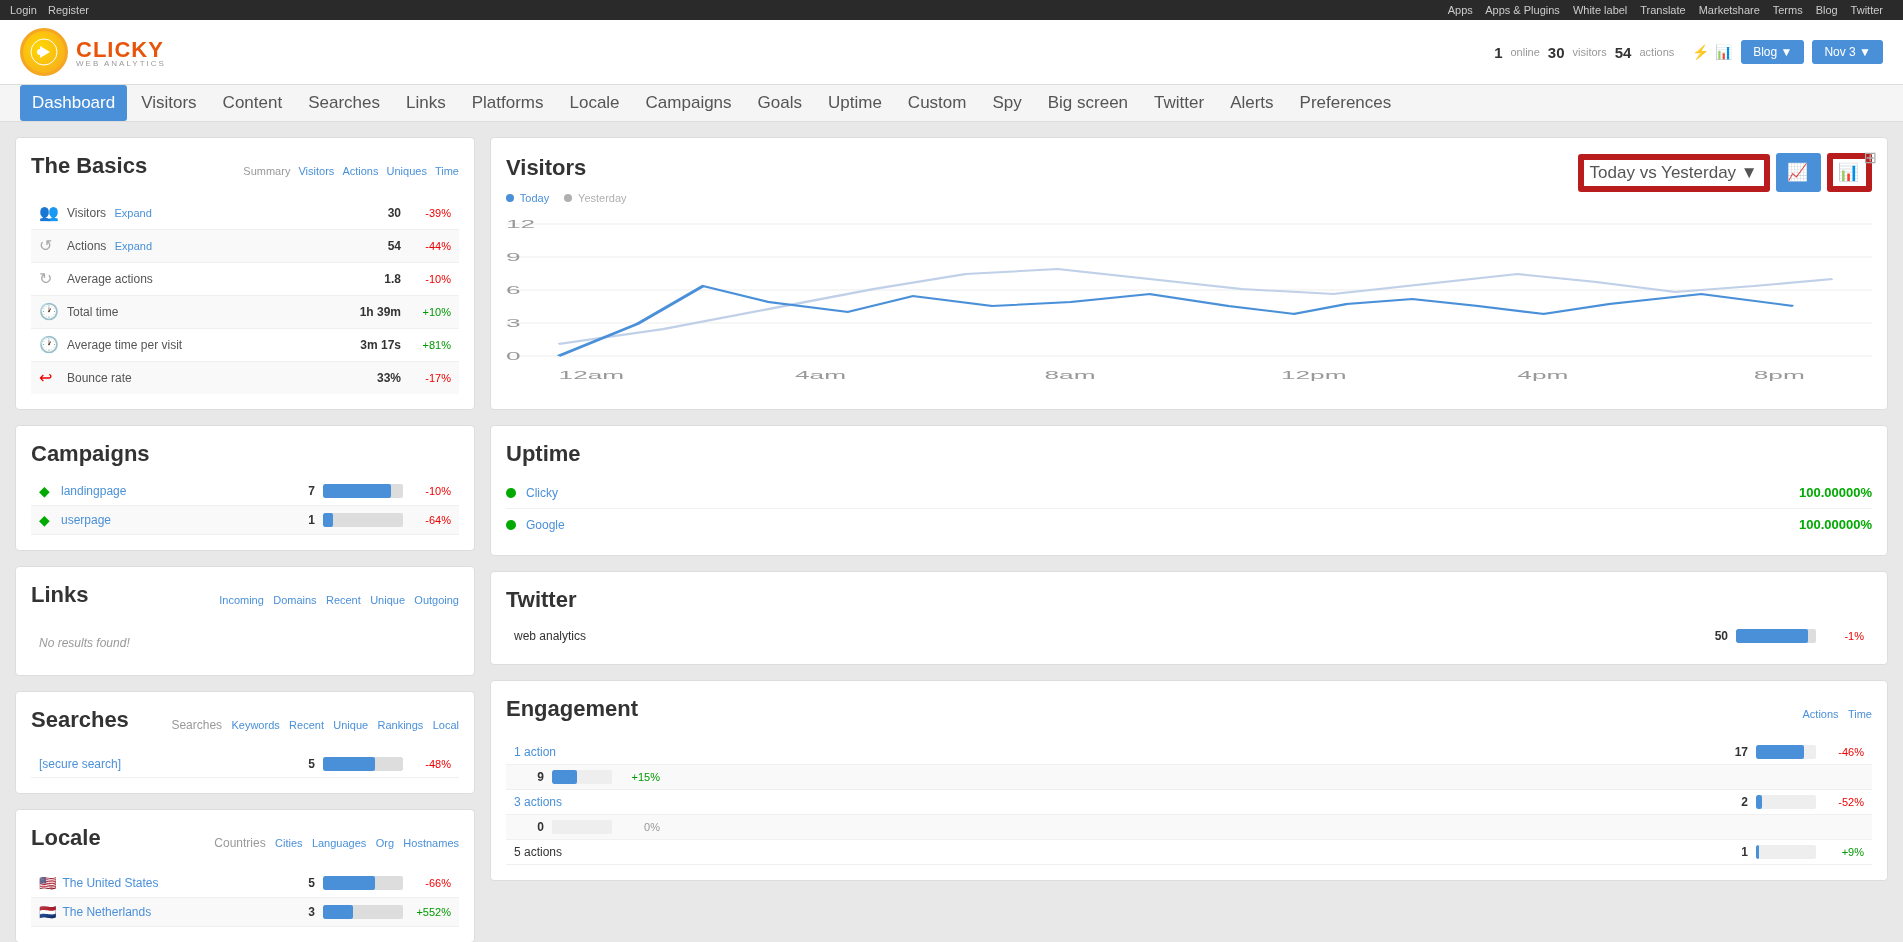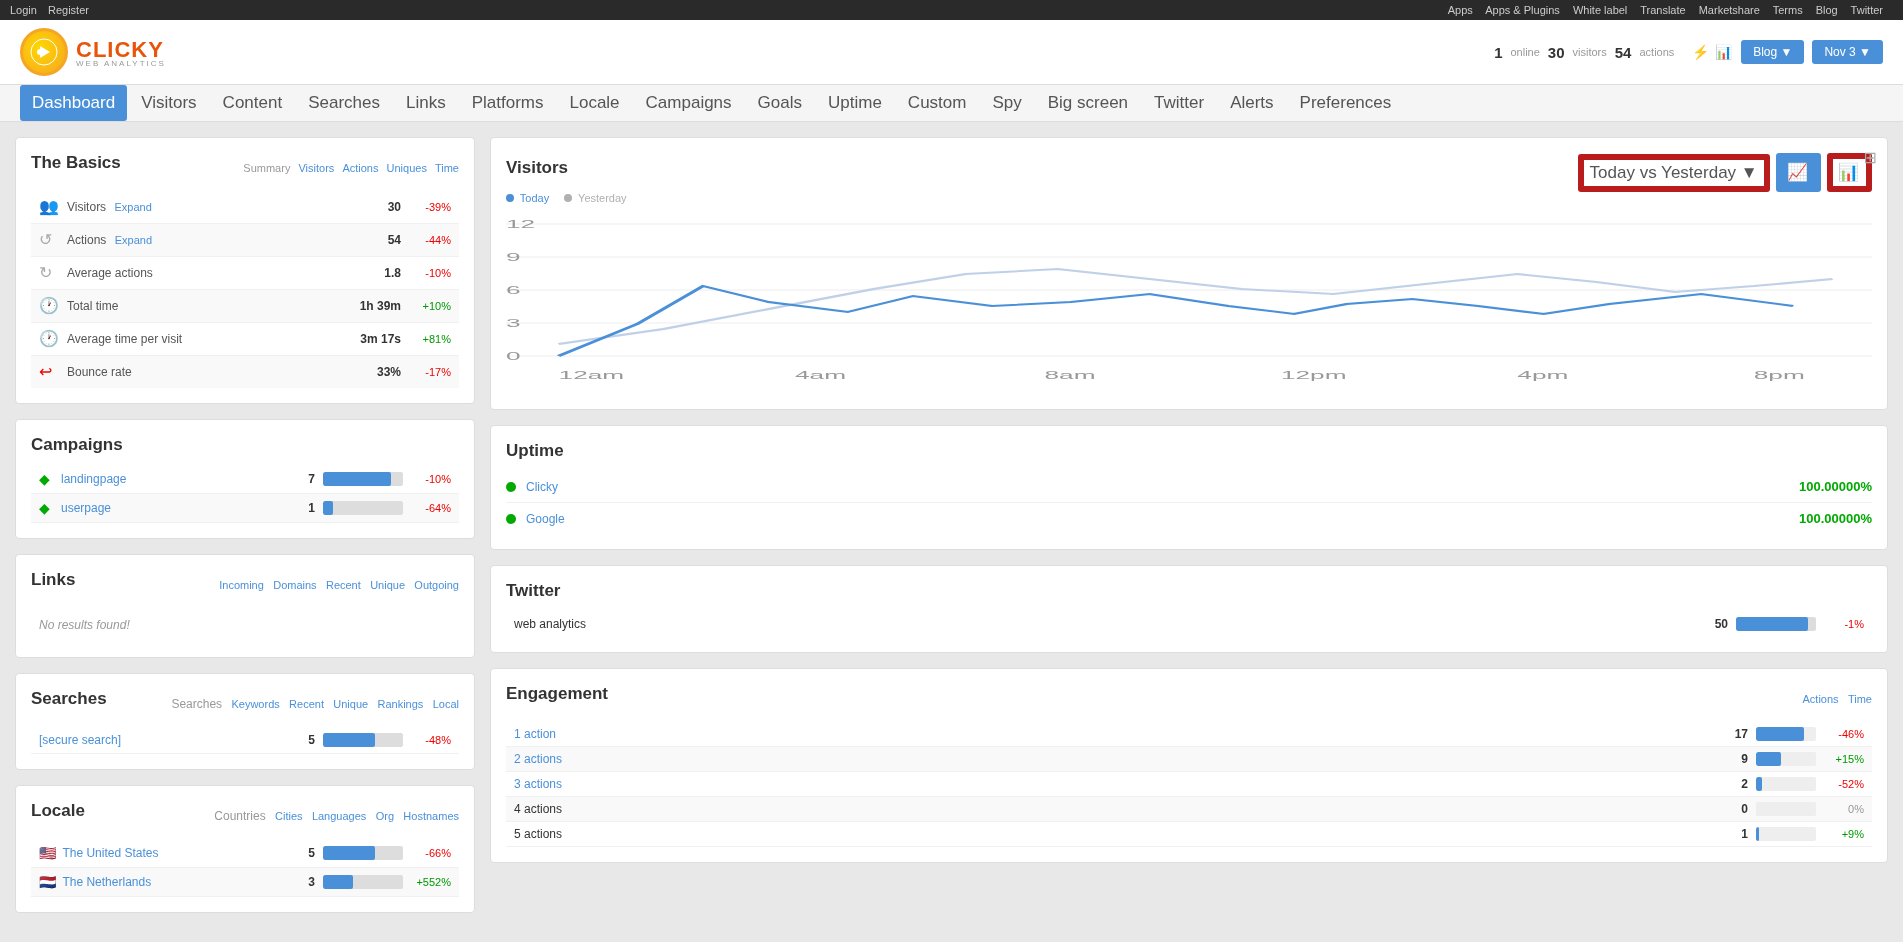--- a/index.html
+++ b/index.html
@@ -110,21 +110,21 @@
     .right-panel { flex: 1; display: flex; flex-direction: column; gap: 15px; }
 
     
     .card {
       background: #fff;
       border: 1px solid #ddd;
       border-radius: 4px;
       padding: 15px;
     }
     .card-title {
-      font-size: 17px;
+      font-size: 22px;
       font-weight: bold;
       color: #333;
       margin-bottom: 10px;
     }
 
     
     .basics-header {
       display: flex;
       justify-content: space-between;
       align-items: center;
@@ -596,41 +596,37 @@
         <div class="eng-label">
           <a>1 action</a>
         </div>
         <div class="eng-count">17</div>
         <div class="eng-bar">
           <div class="eng-bar-fill" style="width:80%"></div>
         </div>
         <div class="eng-change change-neg">-46%</div>
       </div>
       <div class="eng-row alt">
-        <div class="eng-label">
-          <a>2 actions</a>
-        </div>
         <div class="eng-count">9</div>
         <div class="eng-bar">
           <div class="eng-bar-fill" style="width:42%"></div>
         </div>
         <div class="eng-change change-pos">+15%</div>
       </div>
       <div class="eng-row">
         <div class="eng-label">
           <a>3 actions</a>
         </div>
         <div class="eng-count">2</div>
         <div class="eng-bar">
           <div class="eng-bar-fill" style="width:10%"></div>
         </div>
         <div class="eng-change change-neg">-52%</div>
       </div>
       <div class="eng-row alt">
-        <div class="eng-label">4 actions</div>
         <div class="eng-count">0</div>
         <div class="eng-bar">
           <div class="eng-bar-fill" style="width:0%"></div>
         </div>
         <div class="eng-change" style="color:#999;">0%</div>
       </div>
       <div class="eng-row">
         <div class="eng-label">5 actions</div>
         <div class="eng-count">1</div>
         <div class="eng-bar">

